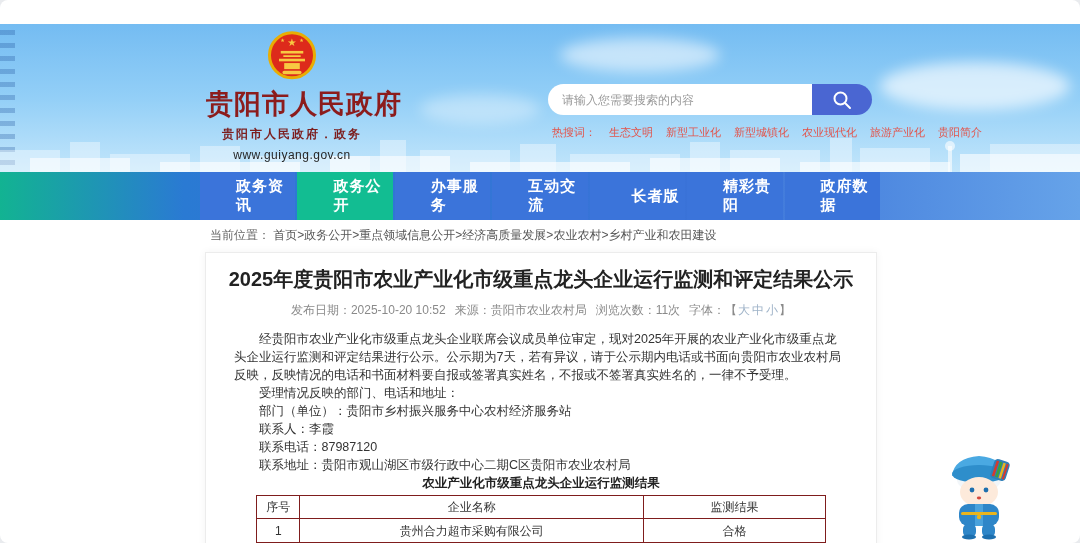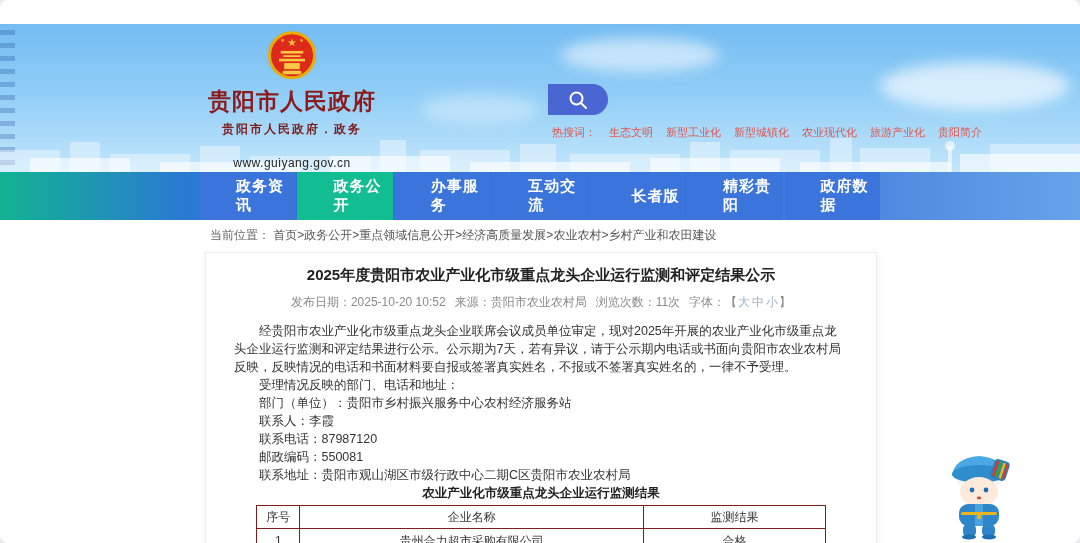--- a/index.html
+++ b/index.html
@@ -18,24 +18,24 @@
   .deco-stripes{position:absolute;left:0;top:6px;width:15px;height:140px;
           background:repeating-linear-gradient(180deg,rgba(25,75,150,.28) 0 5px,transparent 5px 13px);}
   .cloud{position:absolute;background:rgba(255,255,255,.55);border-radius:50%;filter:blur(7px);}
   .c1{left:560px;top:14px;width:160px;height:34px;}
   .c2{left:880px;top:38px;width:190px;height:48px;background:rgba(255,255,255,.65);}
   .c3{left:420px;top:70px;width:120px;height:30px;background:rgba(255,255,255,.35);}
   .skyline{position:absolute;left:0;bottom:0;width:1080px;height:40px;}
 
   .logo{position:absolute;left:206px;top:6px;width:172px;text-align:center;}
   .emblem{display:block;margin:0 auto;}
-  .site-name{font-size:23px;font-weight:bold;color:#8c1c1c;letter-spacing:1px;white-space:nowrap;margin-top:2px;
+  .site-name{font-size:27px;font-weight:bold;color:#8c1c1c;letter-spacing:1px;white-space:nowrap;margin-top:2px;
              font-family:"Liberation Serif","DejaVu Serif",serif;}
   .site-sub{font-size:12px;font-weight:bold;color:#7c1d1d;letter-spacing:2px;margin-top:4px;white-space:nowrap;}
-  .site-url{font-size:12px;color:#262626;margin-top:18px;letter-spacing:.5px;}
+  .site-url{font-size:12px;color:#262626;margin-top:5px;letter-spacing:.5px;}
 
   .search-wrap{position:absolute;left:548px;top:60px;display:flex;height:31px;}
   .search-input{width:236px;height:31px;border:none;border-radius:16px 0 0 16px;padding:0 14px;font-size:12px;color:#333;outline:none;background:#fff;}
   .search-input::placeholder{color:#9a9a9a;}
   .search-btn{width:60px;height:31px;border:none;border-radius:0 16px 16px 0;background:#4a66d2;display:flex;align-items:center;justify-content:center;cursor:pointer;}
   .hot{position:absolute;left:552px;top:101px;font-size:11px;color:#e2544b;display:flex;gap:13px;white-space:nowrap;}
   .hot span{cursor:pointer;}
 
   
   .nav{position:absolute;top:172px;left:0;width:100%;height:48px;
@@ -46,21 +46,21 @@
   .nav-item.active{background:#12bd92;}
 
   
   .breadcrumb{position:absolute;top:220px;left:210px;height:30px;line-height:30px;font-size:12px;color:#555;white-space:nowrap;}
   .breadcrumb .bc-label{color:#666;}
   .breadcrumb .bc-path{cursor:pointer;}
 
   
   .card{position:absolute;left:205px;top:252px;width:672px;height:360px;background:#fff;
         border:1px solid #ececec;box-shadow:0 0 8px rgba(0,0,0,.05);box-sizing:border-box;}
-  .card-title{margin-top:13px;text-align:center;font-size:15px;font-weight:bold;color:#222;}
+  .card-title{margin-top:13px;text-align:center;font-size:20px;font-weight:bold;color:#222;}
   .card-meta{margin-top:9px;text-align:center;font-size:12px;color:#8a8a8a;display:flex;justify-content:center;gap:9px;white-space:nowrap;}
   .font-opt{color:#9fb3c8;cursor:pointer;margin:0 1px;}
   .card-body{margin:11px 28px 0;font-size:12.5px;color:#333;line-height:18px;}
   .card-body p{margin:0;text-indent:2em;}
   .table-title{margin-top:0;text-align:center;font-weight:bold;font-size:12.5px;color:#222;line-height:18px;}
   table.result{width:calc(100% - 44px);margin:3px auto 0;border-collapse:collapse;table-layout:fixed;}
   .result th,.result td{border:1px solid #7f1d1d;height:23px;text-align:center;font-size:12px;color:#333;font-weight:normal;padding:0;}
   .result th{height:22px;}
   .col-no{width:7.5%;}.col-name{width:60.5%;}.col-res{width:32%;}
 
@@ -118,20 +118,21 @@
         <rect x="15" y="33" width="30" height="3" fill="#f8c942"></rect>
         <rect x="21" y="38" width="18" height="7" fill="#f8c942"></rect>
         <rect x="19" y="47" width="22" height="4" rx="2" fill="#f8c942"></rect>
       </svg>
       <div class="site-name">贵阳市人民政府</div>
       <div class="site-sub">贵阳市人民政府．政务</div>
       <div class="site-url">www.guiyang.gov.cn</div>
     </div>
 
     <div class="search-wrap">
+      <input class="search-input" type="text" placeholder="请输入您需要搜索的内容" style="">
       <button class="search-btn">
         <svg width="22" height="22" viewBox="0 0 22 22">
           <circle cx="9.5" cy="9.5" r="6" fill="none" stroke="#ffffff" stroke-width="2"></circle>
           <line x1="14" y1="14" x2="19" y2="19" stroke="#ffffff" stroke-width="2" stroke-linecap="round"></line>
         </svg>
       </button>
     </div>
     <div class="hot">
       <span>热搜词：</span>
       <span>生态文明</span>
@@ -167,21 +168,20 @@
       <span>来源：贵阳市农业农村局</span>
       <span>浏览次数：11次</span>
       <span><span>字体：【</span><span class="font-opt">大</span><span class="font-opt">中</span><span class="font-opt">小</span><span>】</span></span>
     </div>
     <div class="card-body">
       <p>经贵阳市农业产业化市级重点龙头企业联席会议成员单位审定，现对2025年开展的农业产业化市级重点龙头企业运行监测和评定结果进行公示。公示期为7天，若有异议，请于公示期内电话或书面向贵阳市农业农村局反映，反映情况的电话和书面材料要自报或签署真实姓名，不报或不签署真实姓名的，一律不予受理。</p>
       <p>受理情况反映的部门、电话和地址：</p>
       <p>部门（单位）：贵阳市乡村振兴服务中心农村经济服务站</p>
       <p>联系人：李霞</p>
       <p>联系电话：87987120</p>
-      <p>邮政编码：550081</p>
       <p>联系地址：贵阳市观山湖区市级行政中心二期C区贵阳市农业农村局</p>
       <div class="table-title">农业产业化市级重点龙头企业运行监测结果</div>
       <table class="result">
         <thead>
           <tr>
             <th class="col-no">序号</th>
             <th class="col-name">企业名称</th>
             <th class="col-res">监测结果</th>
           </tr>
         </thead>

